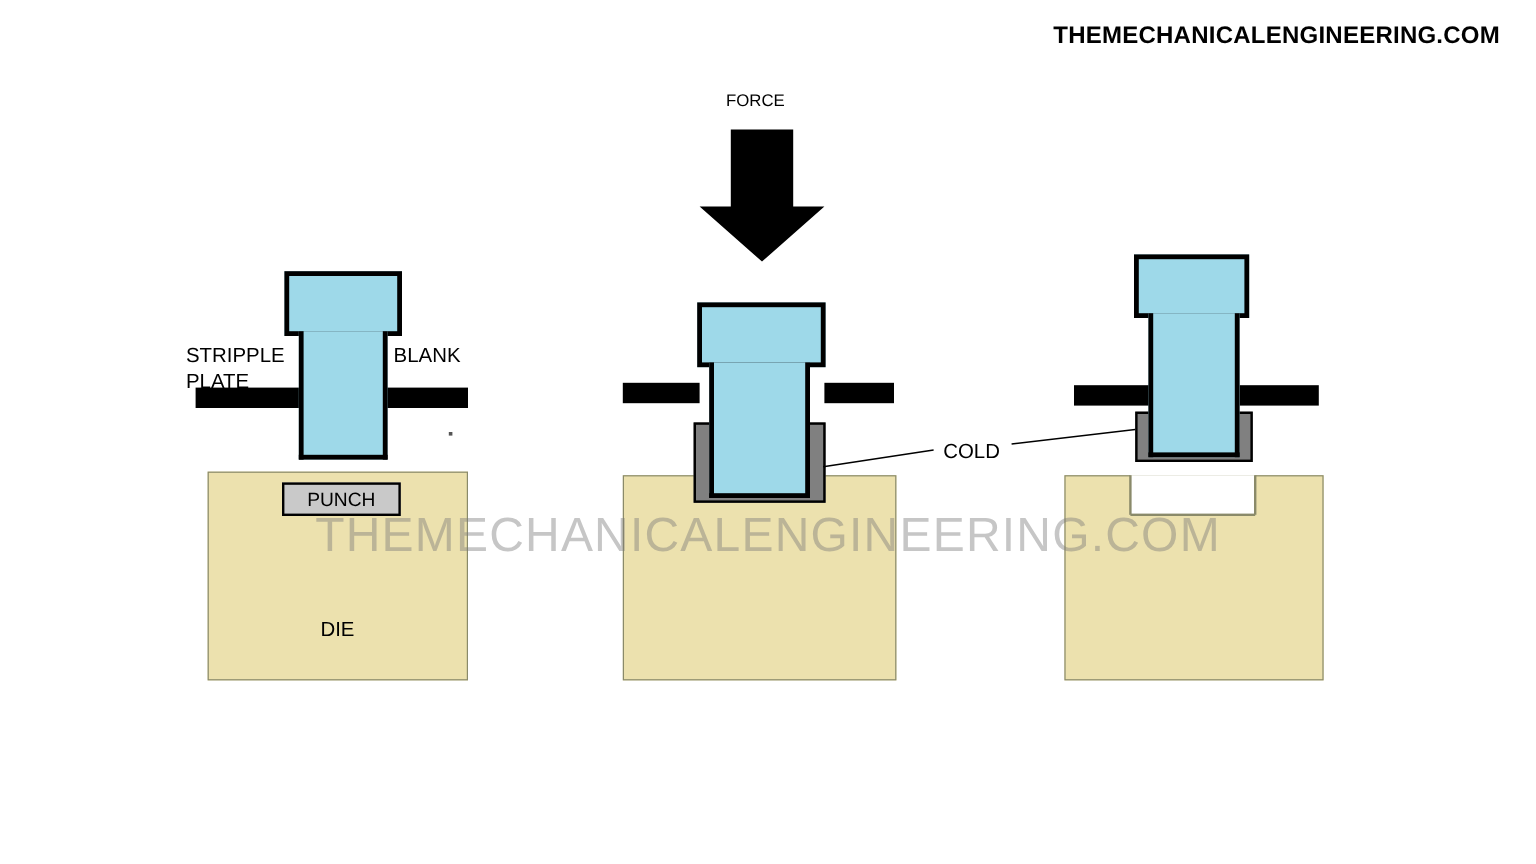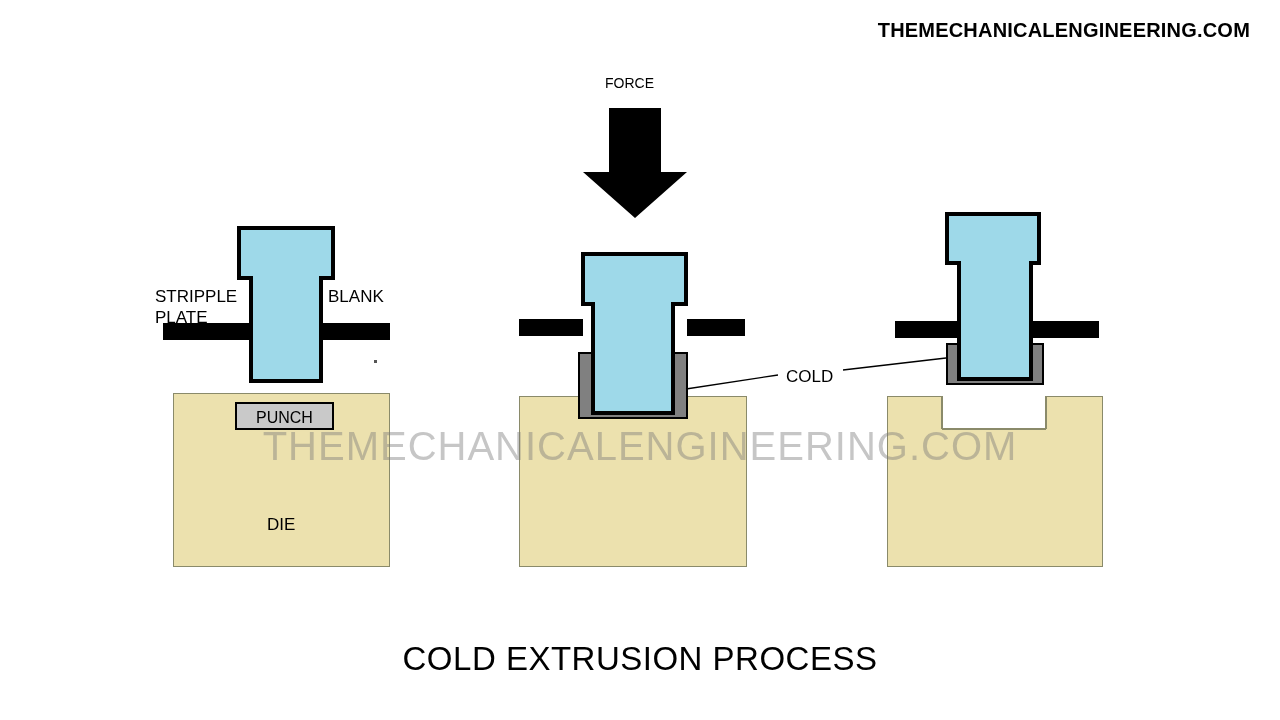--- a/index.html
+++ b/index.html
@@ -186,15 +186,14 @@
 
   <div class="label" style="left:786px; top:366px;">COLD</div>
 
   <svg class="overlay">
     <line x1="686" y1="389" x2="778" y2="375" stroke="#000" stroke-width="1.3"></line>
     <line x1="843" y1="370" x2="946" y2="358" stroke="#000" stroke-width="1.3"></line>
   </svg>
 
   <div class="watermark">THEMECHANICALENGINEERING.COM</div>
 
-  <div class="diagram-title">COLD EXTRUSION PROCESS</div>
 
 </div>
 
 </body></html>

